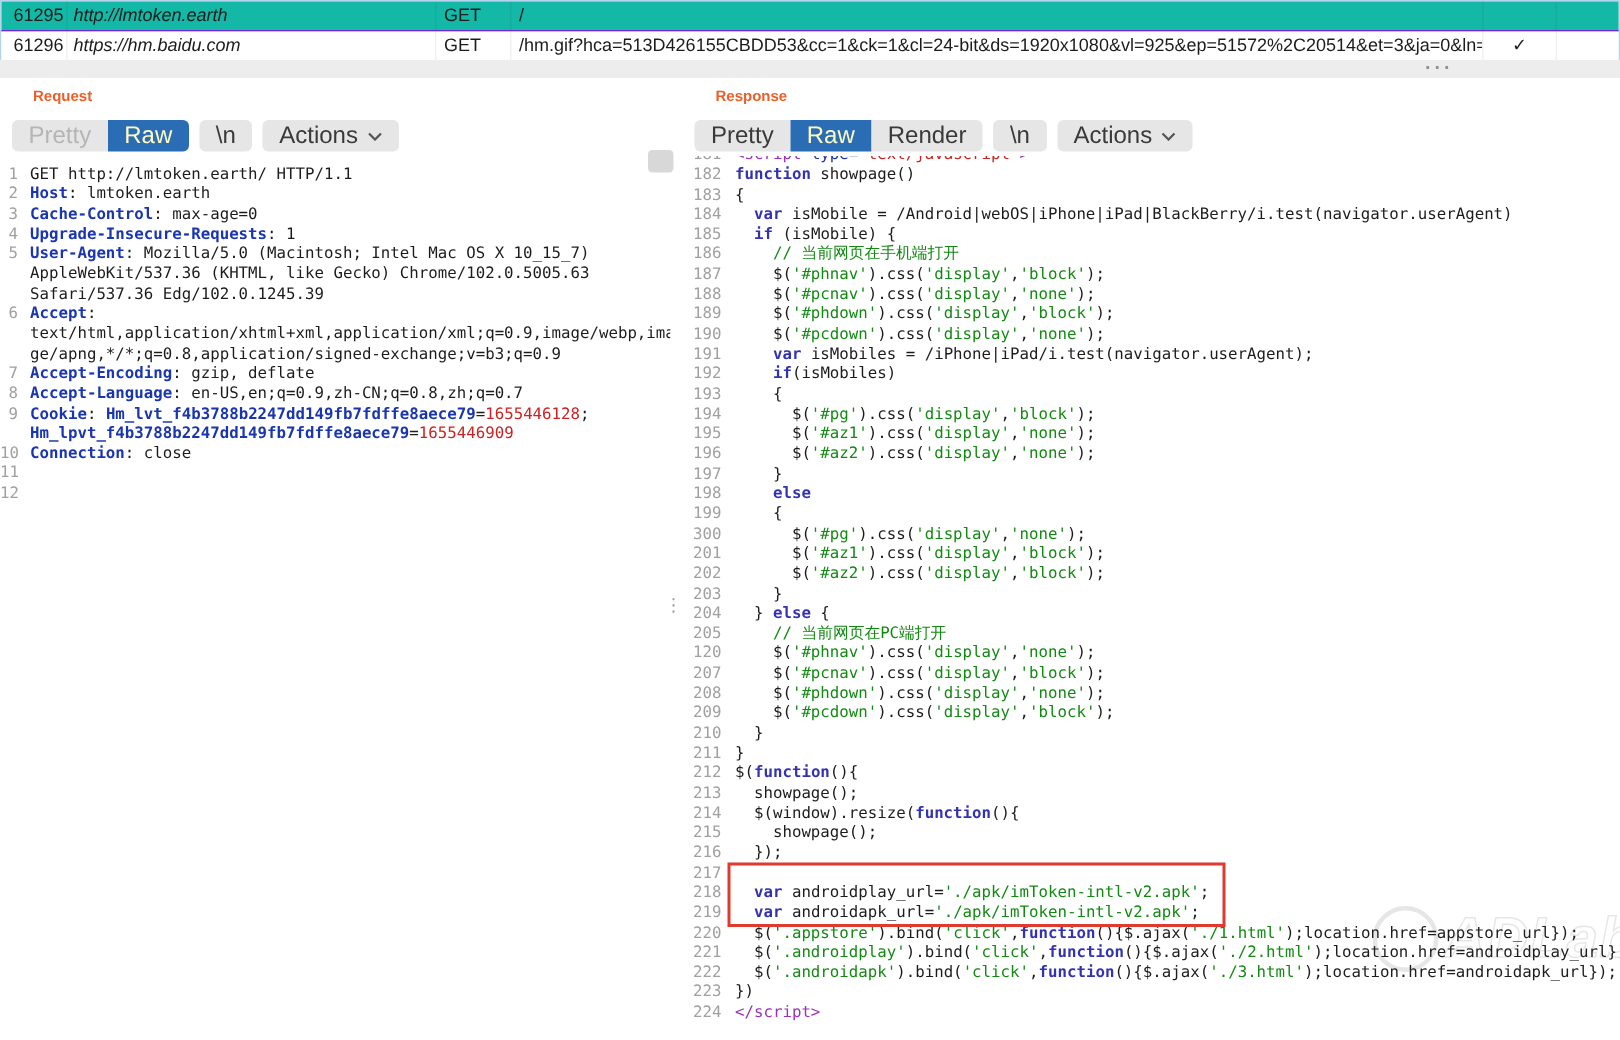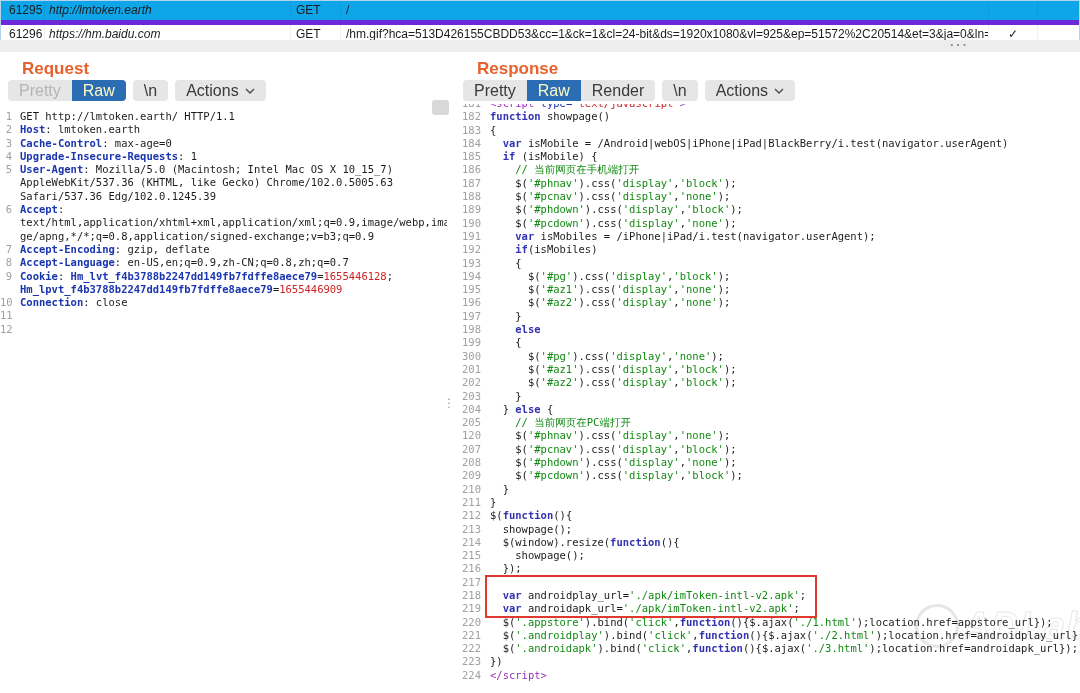--- a/index.html
+++ b/index.html
@@ -2,40 +2,40 @@
 <html><head>
 <meta charset="utf-8">
 <style>
   html,body{margin:0;padding:0;background:#fff;}
   #app{position:relative;width:1080px;height:693px;background:#fff;overflow:hidden;
        font-family:"Liberation Sans",sans-serif;color:#1c1c1c;}
 
   
   #history{position:absolute;left:0;top:0;right:0;border:1px solid #b7d3ec;border-bottom:2px solid #9fc0e0;background:#fff;}
   .hrow{display:flex;height:19px;line-height:19px;font-size:12px;border-bottom:4px solid #ec4899;background:#fff;}
-  .hrow.hl{background:#0ea5e9;border-bottom:5px solid #6d28d9;}
+  .hrow.hl{background:#14b8a6;border-bottom:1px solid #6d28d9;}
   .hcell{white-space:nowrap;overflow:hidden;border-right:1px solid rgba(0,0,0,0.06);}
   .c-id{width:44px;padding-left:8px;box-sizing:border-box;flex:none;}
   .c-host{width:246px;padding-left:4px;box-sizing:border-box;flex:none;font-style:italic;}
   .c-method{width:50px;padding-left:5px;box-sizing:border-box;flex:none;}
   .c-url{width:648px;padding-left:5px;box-sizing:border-box;flex:none;}
   .c-check{width:48px;text-align:center;flex:none;font-size:12px;}
   .c-rest{flex:1;border-right:none;}
 
   
   #hsplit{position:absolute;left:0;top:40px;right:0;height:12px;background:#ededed;}
   #hsplit-dots{position:absolute;left:950px;top:-3px;color:#8f8f8f;font-size:13px;letter-spacing:2px;font-weight:bold;}
   #vsplit-dots{position:absolute;left:443px;top:400px;color:#9a9a9a;font-size:12px;line-height:7px;width:6px;text-align:center;}
   #req-scroll-thumb{position:absolute;left:432px;top:100px;width:17px;height:15px;background:#d8d8d8;border-radius:3px;}
 
   
   .panel{position:absolute;top:52px;bottom:0;background:#fff;overflow:hidden;}
   #panel-request{left:0;width:447px;}
   #panel-response{left:455px;width:625px;}
-  .ptitle{margin:7px 0 0 22px;font-size:17px;font-weight:bold;color:#e8612c;}
+  .ptitle{margin:7px 0 0 22px;font-size:10px;font-weight:bold;color:#e8612c;}
   .tabbar{position:absolute;left:8px;top:28px;display:flex;align-items:center;}
   .seg{display:inline-flex;}
   .btn{height:21px;padding:0 11px;font-size:16px;background:#e6e6e6;color:#3a3a3a;
        display:inline-flex;align-items:center;border:none;cursor:default;white-space:pre;}
   .seg .btn{border-radius:0;}
   .seg .btn:first-child{border-top-left-radius:4px;border-bottom-left-radius:4px;}
   .seg .btn:last-child{border-top-right-radius:4px;border-bottom-right-radius:4px;}
   .btn.sel{background:#2a6db5;color:#fef9c3;}
   .btn.dis{color:#b5b5b5;}
   .btn.pill{border-radius:4px;margin-left:7px;}

